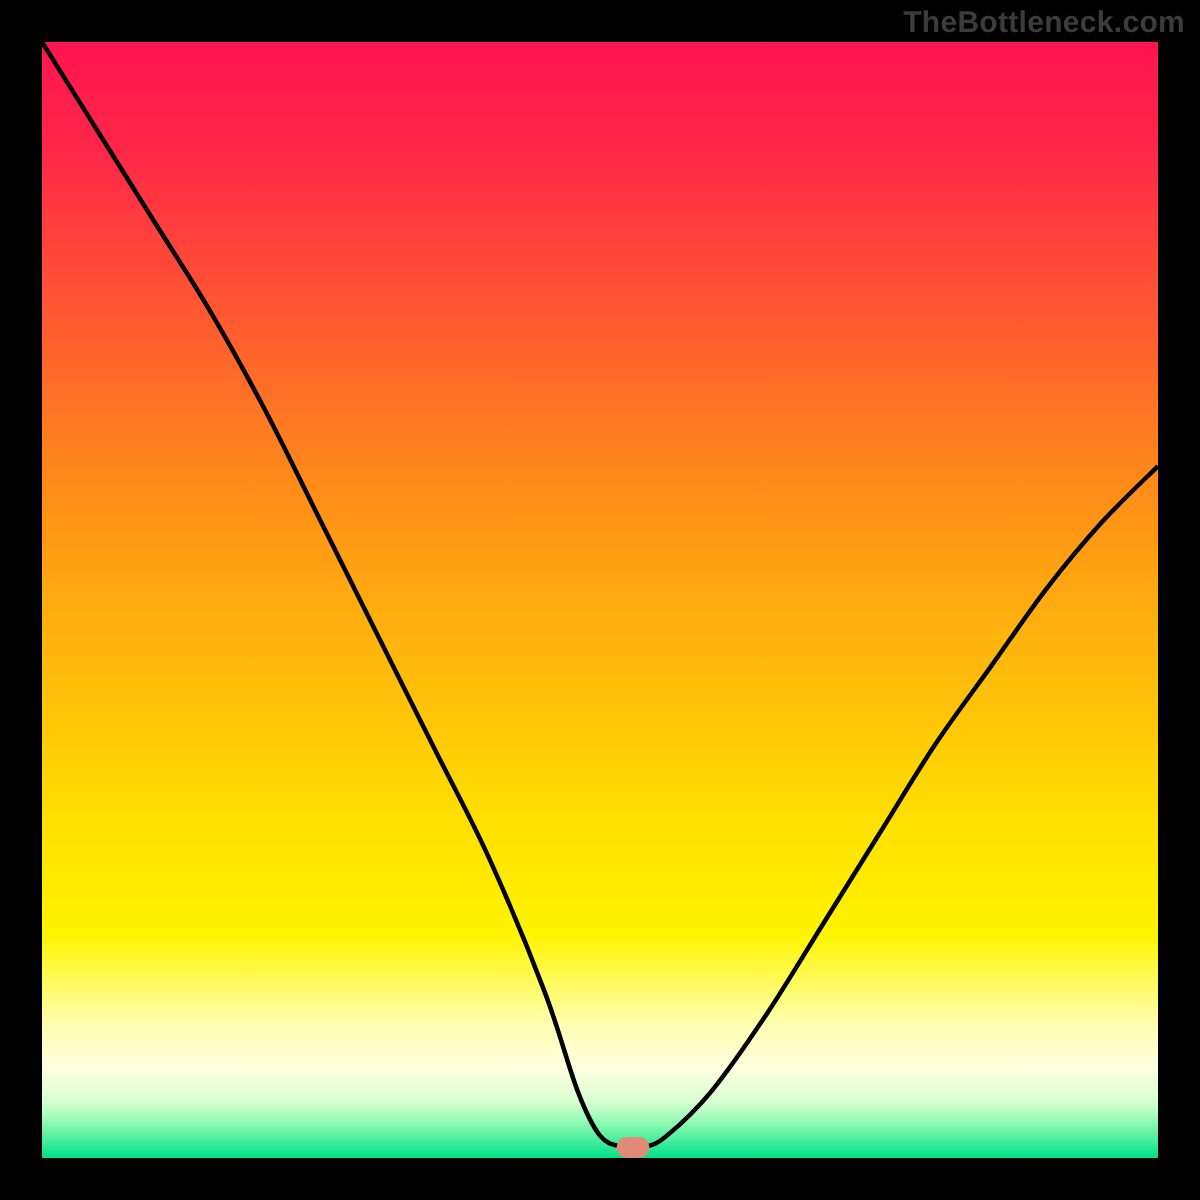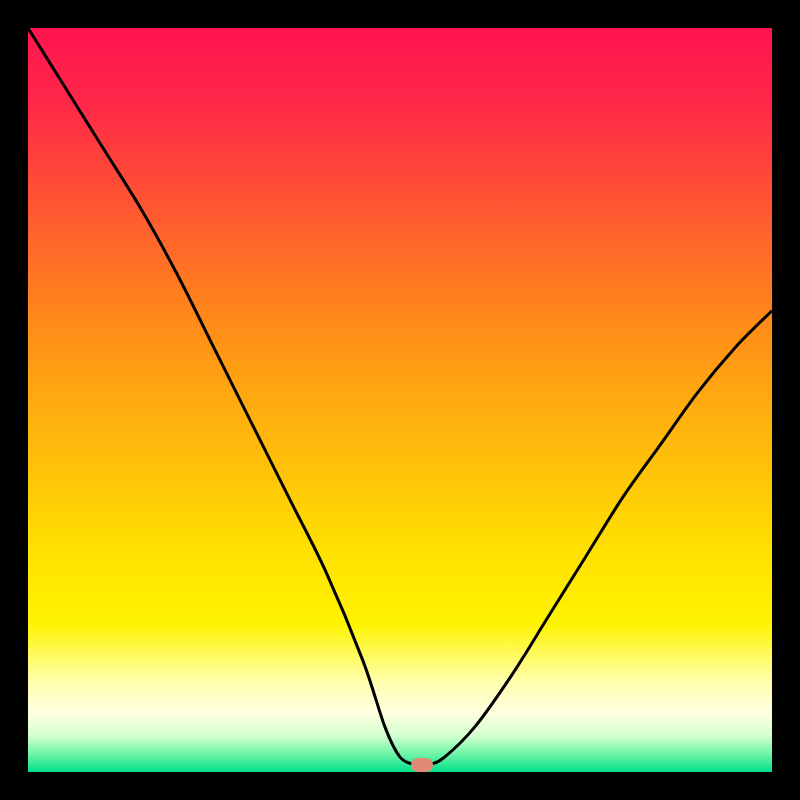--- a/index.html
+++ b/index.html
@@ -56,13 +56,14 @@
 </head>
 <body>
 
 <div class="frame">
   <div class="plot" style="background: linear-gradient(rgb(255, 20, 80) 0%, rgb(255, 40, 72) 10%, rgb(255, 73, 56) 20%, rgb(255, 107, 40) 30%, rgb(255, 140, 24) 40%, rgb(255, 170, 16) 50%, rgb(255, 196, 8) 60%, rgb(255, 224, 0) 70%, rgb(255, 244, 0) 80%, rgb(255, 255, 176) 88%, rgb(255, 255, 224) 92%, rgb(214, 255, 208) 95%, rgb(136, 248, 176) 97%, rgb(0, 224, 136) 100%);">
     <svg class="curve" viewBox="0 0 744 744" preserveAspectRatio="none">
       <path id="curve-path" d="M 0.0 0.0 C 6.2 9.9, 24.8 39.7, 37.2 59.5 C 49.6 79.4, 62.0 99.2, 74.4 119.0 C 86.8 138.9, 99.2 157.5, 111.6 178.6 C 124.0 199.6, 136.4 222.0, 148.8 245.5 C 161.2 269.1, 173.6 295.1, 186.0 319.9 C 198.4 344.7, 210.8 369.5, 223.2 394.3 C 235.6 419.1, 248.0 443.9, 260.4 468.7 C 272.8 493.5, 285.2 515.8, 297.6 543.1 C 310.0 570.4, 324.9 606.4, 334.8 632.4 C 344.7 658.4, 350.9 683.2, 357.1 699.4 C 363.3 715.5, 367.0 722.9, 372.0 729.1 C 377.0 735.3, 381.9 735.3, 386.9 736.6 C 391.8 737.8, 396.8 737.8, 401.8 736.6 C 406.7 735.3, 409.2 735.3, 416.6 729.1 C 424.1 722.9, 435.2 713.0, 446.4 699.4 C 457.6 685.7, 471.2 665.9, 483.6 647.3 C 496.0 628.7, 508.4 607.6, 520.8 587.8 C 533.2 567.9, 545.6 548.1, 558.0 528.2 C 570.4 508.4, 582.8 487.3, 595.2 468.7 C 607.6 450.1, 620.0 434.0, 632.4 416.6 C 644.8 399.3, 657.2 380.7, 669.6 364.6 C 682.0 348.4, 694.4 333.6, 706.8 319.9 C 719.2 306.3, 737.8 288.9, 744.0 282.7" fill="none" stroke="#000000" stroke-width="3"></path>
     </svg>
     <div class="marker" id="marker" style="left: 394.32px; top: 736.56px; background: rgb(224, 138, 120);"></div>
   </div>
+  <div class="watermark">TheBottleneck.com</div>
 </div>
 
 </body></html>

